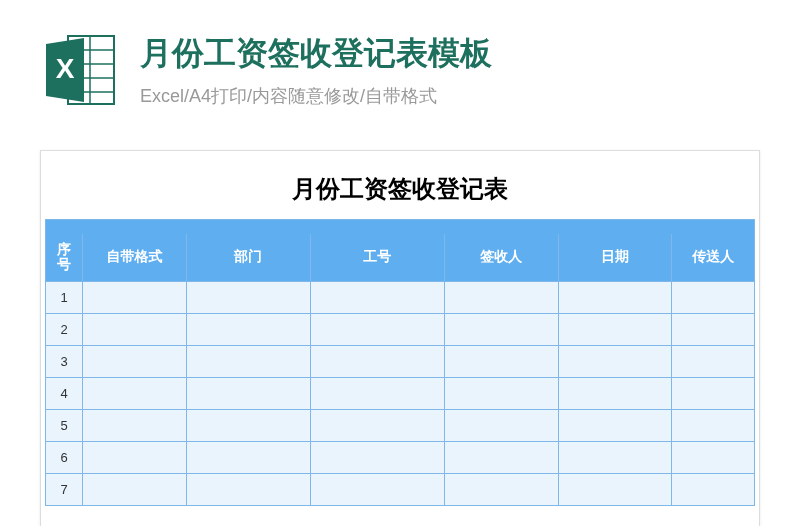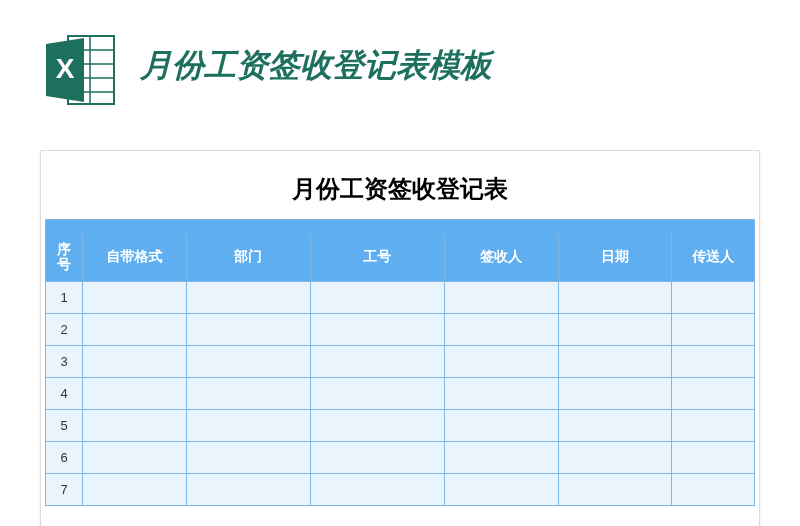--- a/index.html
+++ b/index.html
@@ -23,21 +23,20 @@
       flex-shrink: 0;
     }
     .header-text {
       flex: 1;
     }
     .title {
       font-size: 32px;
       font-weight: bold;
       color: #1d6f5e;
       margin-bottom: 8px;
-      font-style: italic;
     }
     .subtitle {
       font-size: 18px;
       color: #999;
     }
     .preview-wrap {
       padding: 0 40px;
     }
     .preview {
       border: 1px solid #ddd;
@@ -104,20 +103,21 @@
       <line x1="28" y1="34" x2="74" y2="34" stroke="#1d6f5e" stroke-width="1.5"></line>
       <line x1="28" y1="48" x2="74" y2="48" stroke="#1d6f5e" stroke-width="1.5"></line>
       <line x1="28" y1="62" x2="74" y2="62" stroke="#1d6f5e" stroke-width="1.5"></line>
       <line x1="50" y1="6" x2="50" y2="74" stroke="#1d6f5e" stroke-width="1.5"></line>
       <polygon points="6,14 44,8 44,72 6,66" fill="#1d6f5e"></polygon>
       <text x="25" y="48" text-anchor="middle" fill="#fff" font-size="28" font-weight="bold" font-family="Arial">X</text>
     </svg>
   </div>
   <div class="header-text">
     <div class="title">月份工资签收登记表模板</div>
+    <div class="subtitle">Excel/A4打印/内容随意修改/自带格式</div>
   </div>
 </div>
 
 <div class="preview-wrap">
   <div class="preview">
     <div class="sheet-title">月份工资签收登记表</div>
     <table class="table">
       <colgroup>
         <col class="col-seq">
           <col class="col-name">

